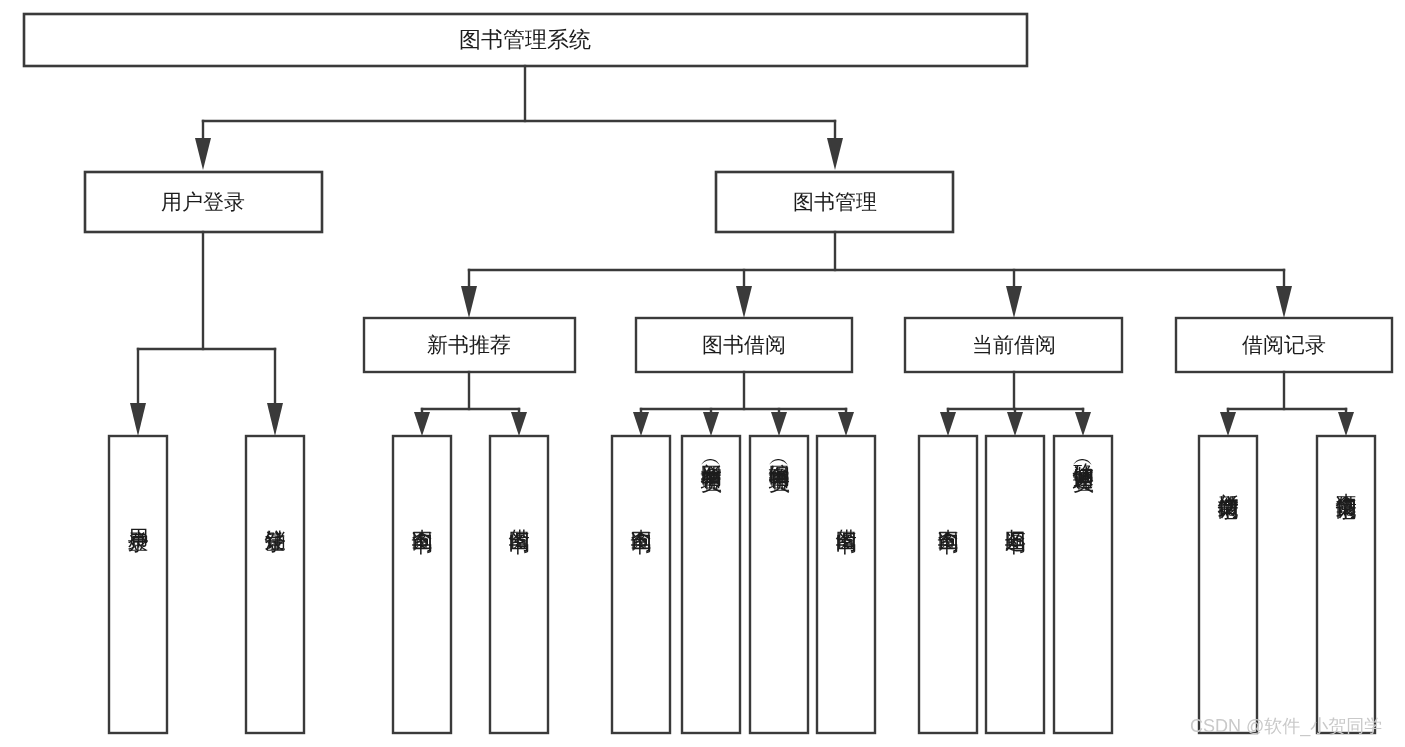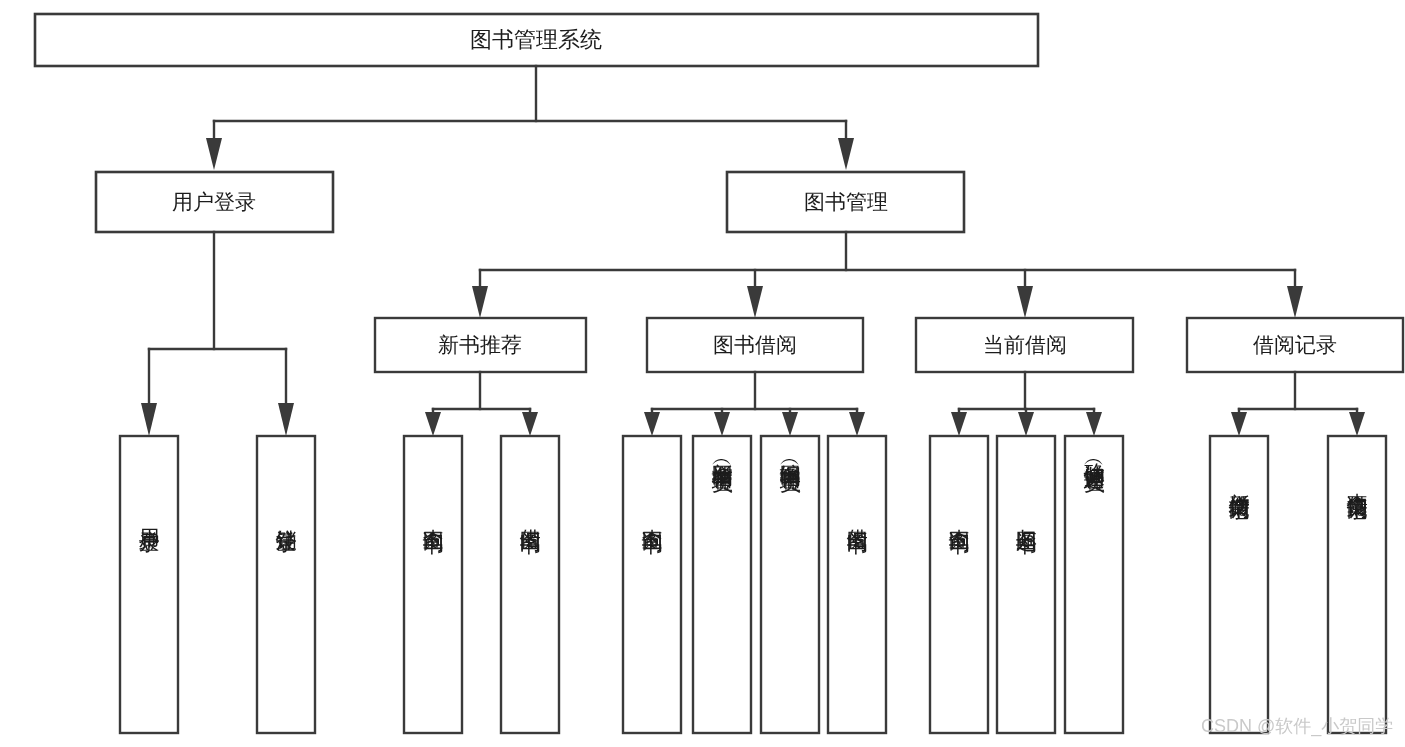--- a/index.html
+++ b/index.html
@@ -9,21 +9,21 @@
   }
   body {
     width: 1405px;
     height: 747px;
     font-family: "Liberation Sans", "DejaVu Sans", sans-serif;
     position: relative;
     overflow: hidden;
   }
   #diagram-root {
     position: absolute;
-    left: 15px;
+    left: 4px;
     top: 0;
     width: 1133px;
     height: 747px;
   }
   svg.flow {
     display: block;
     width: 1405px;
     height: 747px;
   }
   .node-rect {

